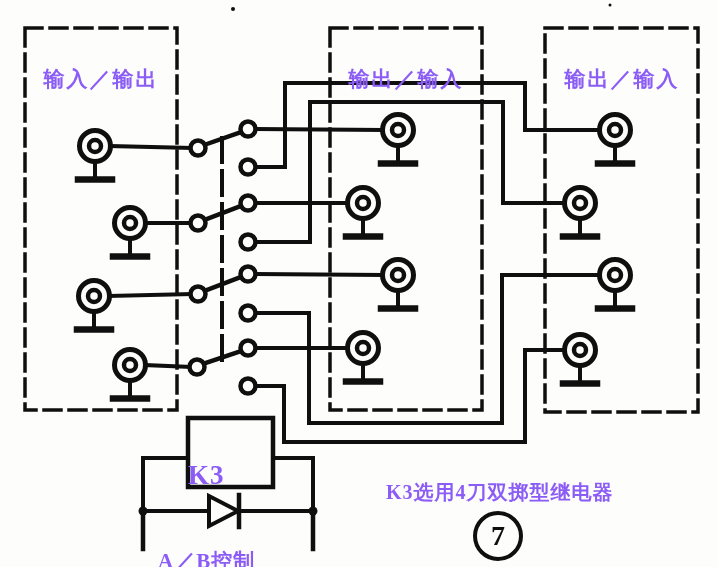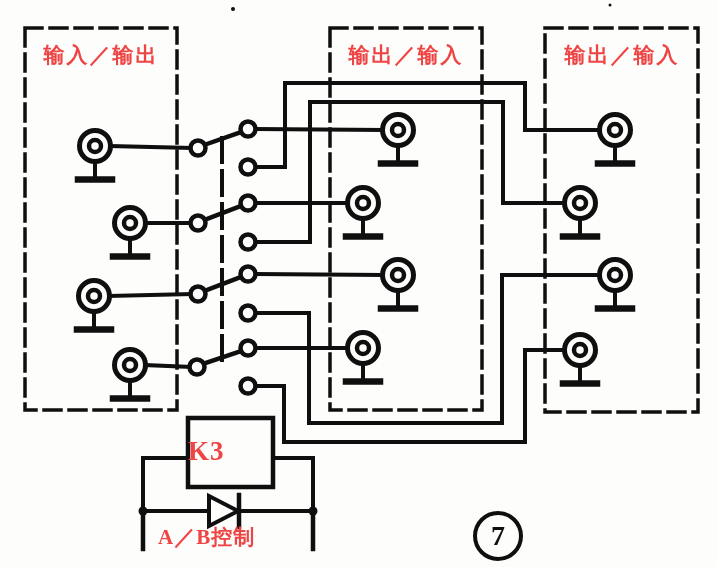--- a/index.html
+++ b/index.html
@@ -2,22 +2,23 @@
 <html><head>
 <meta charset="utf-8">
 <style>
   html,body{margin:0;padding:0;background:#ffffff;}
   .page{
     position:relative;width:717px;height:567px;background:#fdfdfb;
     font-family:"Liberation Serif","DejaVu Serif",serif;color:#0f0f0f;overflow:hidden;
   }
   svg{position:absolute;left:0;top:0;}
   .lbl{
-    position:absolute;font-weight:bold;color:#ef4444;white-space:nowrap;
+    position:absolute;font-weight:bold;color:#8b5cf6;white-space:nowrap;
     font-family:"Liberation Serif","DejaVu Serif",serif;
+    margin-top:24px;
   }
   .box-label{font-size:21px;letter-spacing:2px;text-align:center;}
   .relay-label{font-size:27px;letter-spacing:1px;}
   .control-label{font-size:21px;letter-spacing:1px;text-align:left;}
   .caption{font-size:20px;letter-spacing:1px;}
   .fig-circle{
     position:absolute;left:473px;top:511px;width:42px;height:42px;
     border:4px solid #0f0f0f;border-radius:50%;
     font-size:28px;font-weight:bold;text-align:center;line-height:42px;
   }
@@ -113,18 +114,19 @@
   </svg>
 
   <div class="lbl box-label" style="left:30px;top:41px;width:142px;">输入／输出</div>
   <div class="lbl box-label" style="left:335px;top:41px;width:142px;">输出／输入</div>
   <div class="lbl box-label" style="left:550px;top:41px;width:144px;">输出／输入</div>
 
   <div class="lbl relay-label" style="left:188px;top:436px;width:85px;">K3</div>
 
   <div class="lbl control-label" style="left:158px;top:523px;width:140px;">A／B控制</div>
 
+  <div class="lbl caption" style="left:386px;top:455px;">K3选用4刀双掷型继电器</div>
 
   <div class="fig-circle">
     <span>7</span>
   </div>
 
 </div>
 
 </body></html>

